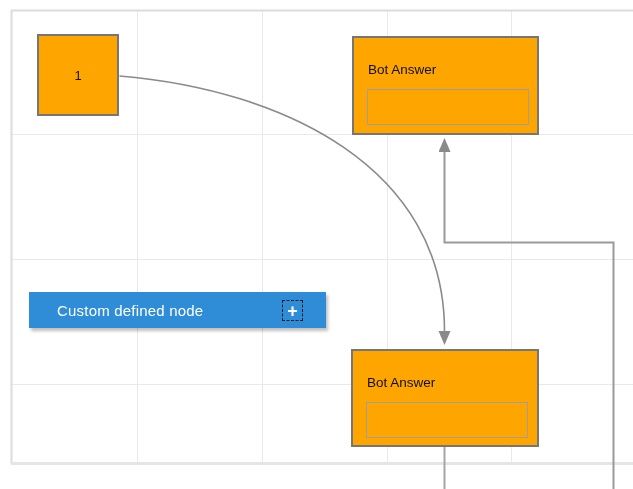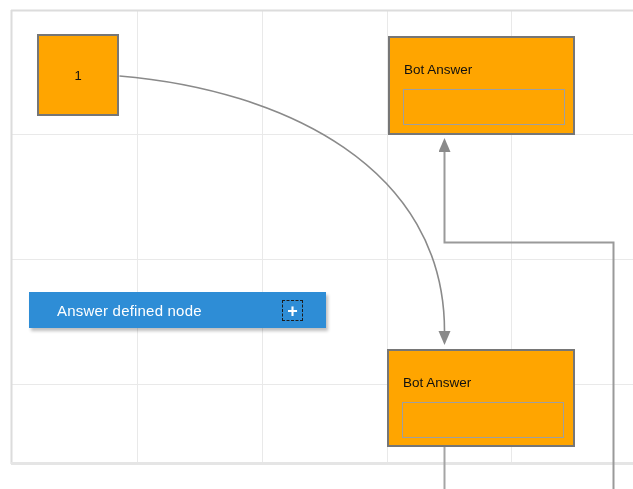--- a/index.html
+++ b/index.html
@@ -25,21 +25,20 @@
   .square-node {
     left: 37px; top: 34px; width: 82px; height: 82px;
     background: var(--node-fill, #FFA500);
     border: 2px solid var(--node-border, #767676);
     display: flex; align-items: center; justify-content: center;
     font-size: 13px; color: #111111;
   }
   .bot-node {
     background: var(--node-fill, #FFA500);
     border: 2px solid var(--node-border, #767676);
-    margin-left: 36px;
   }
   .bot-node.top { left: 352px; top: 36px; width: 187px; height: 99px; }
   .bot-node.bottom { left: 351px; top: 349px; width: 188px; height: 98px; }
   .bot-title {
     position: absolute; left: 14px; top: 24px;
     font-size: 13.5px; color: #101010; white-space: nowrap;
   }
   .bot-input {
     position: absolute; left: 13px; top: 51px;
     width: 160px; height: 34px;
@@ -108,17 +107,17 @@
     <div class="bot-title">Bot Answer</div>
     <div class="bot-input"></div>
   </div>
 
   <div class="node bot-node bottom">
     <div class="bot-title">Bot Answer</div>
     <div class="bot-input"></div>
   </div>
 
   <div class="node custom-node">
-    <span class="custom-label">Answer defined node</span>
+    <span class="custom-label">Custom defined node</span>
     <span class="plus-box">+</span>
   </div>
 
 </div>
 
 </body></html>

